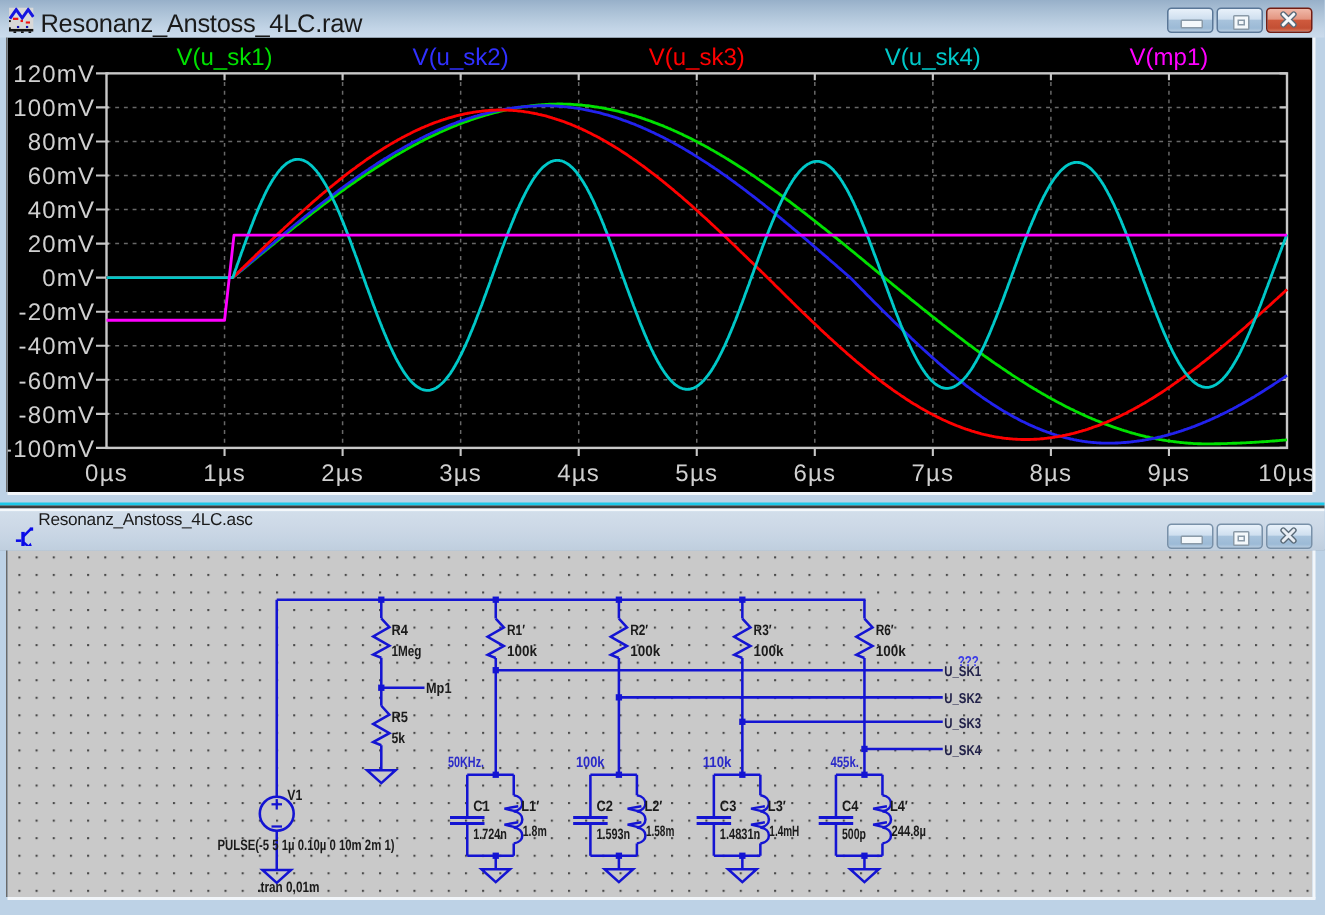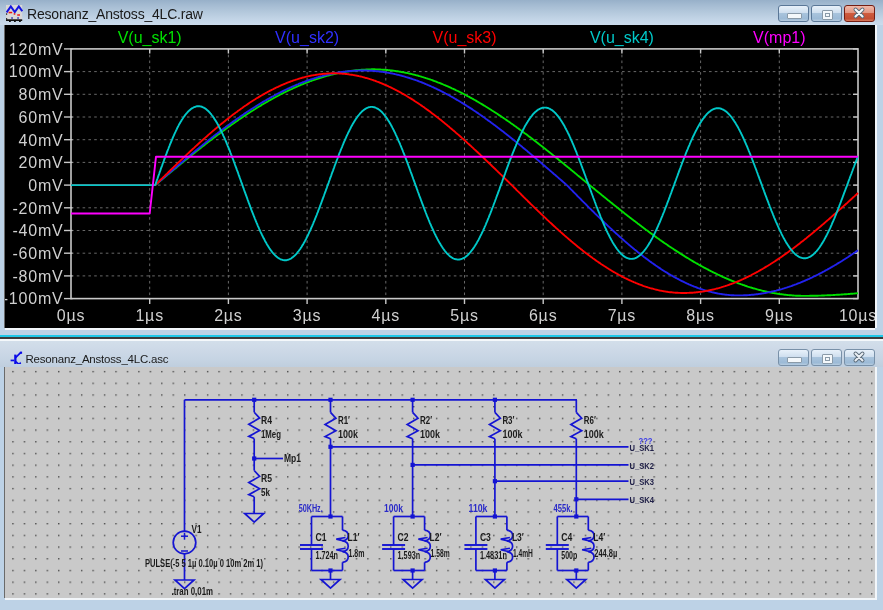--- a/index.html
+++ b/index.html
@@ -14,21 +14,21 @@
     <rect x="5.2" y="12.1" width="1.7" height="1.4" fill="#1111aa" opacity="0"></rect>
     <rect x="5.3" y="12.3" width="1.5" height="1.4" fill="#1111aa"></rect>
     <rect x="11.3" y="12.3" width="1.5" height="1.4" fill="#1111aa"></rect>
     <rect x="0" y="14.3" width="16.2" height="1.7" fill="#111"></rect>
     <rect x="3" y="15.9" width="1.8" height="1.1" fill="#111"></rect>
     <rect x="8" y="15.9" width="1.8" height="1.1" fill="#111"></rect>
     <rect x="13" y="15.9" width="1.8" height="1.1" fill="#111"></rect>
     <rect x="0" y="8.4" width="1.2" height="1.3" fill="#111"></rect>
     <rect x="0" y="13.2" width="1.2" height="1.3" fill="#111"></rect>
   </svg>
-<div style="position:absolute;left:27px;top:6px;font-size:14px;letter-spacing:-0.2px;color:#1a1a1a">Resonanz_Anstoss_4LC.raw</div>
+<div style="position:absolute;left:27px;top:6px;font-size:17px;letter-spacing:-0.2px;color:#1a1a1a">Resonanz_Anstoss_4LC.raw</div>
 <div style="position:absolute;left:778px;top:5px;width:31px;height:17px;border:1px solid #5a7797;border-radius:3px;background:linear-gradient(#e8f1fa 0%,#cfdfef 45%,#a8c3dc 50%,#9cbad6 85%,#b6cce0 100%);box-sizing:border-box">
     <div style="position:absolute;left:8px;top:7px;width:13px;height:4px;background:#f4f8fb;border:1px solid #8a9aa8;border-radius:1px"></div>
   </div>
 <div style="position:absolute;left:811px;top:5px;width:31px;height:17px;border:1px solid #5a7797;border-radius:3px;background:linear-gradient(#e8f1fa 0%,#cfdfef 45%,#a8c3dc 50%,#9cbad6 85%,#b6cce0 100%);box-sizing:border-box">
     <div style="position:absolute;left:10px;top:4px;width:9px;height:8px;background:#f4f8fb;border:1px solid #8a9aa8;border-radius:1px">
       <div style="position:absolute;left:2px;top:2px;width:3px;height:2px;border:1px solid #8a9aa8;background:#f4f8fb"></div>
     </div>
   </div>
 <div style="position:absolute;left:844px;top:5px;width:31px;height:17px;border:1px solid #731d12;border-radius:3px;background:linear-gradient(#f0b9a9 0%,#e39581 45%,#cf5a3d 50%,#c34f34 85%,#d97a5e 100%);box-sizing:border-box">
     <svg width="29" height="15" style="position:absolute;left:0;top:0">
@@ -145,21 +145,21 @@
 <div style="position:absolute;left:0;top:341px;width:883px;height:27px">
     <svg width="17" height="19" style="position:absolute;left:7px;top:4px">
       <rect x="7.2" y="9.6" width="2.3" height="10" fill="#0a0ae8"></rect>
       <rect x="3.6" y="14.6" width="3.6" height="1.7" fill="#0a0ae8"></rect>
       <path d="M8.6,12.6 L13.6,7.6" stroke="#0a0ae8" stroke-width="1.7"></path>
       <rect x="12.9" y="6.6" width="2.2" height="2.2" fill="#0a0ae8"></rect>
       <path d="M8.8,16.6 L12,19.4" stroke="#0a0ae8" stroke-width="1.6"></path>
       <path d="M10.8,19.6 L14.4,19.6 L13.4,16.8 Z" fill="#0a0ae8"></path>
     </svg>
   </div>
-<div style="position:absolute;left:25.5px;top:353px;font-size:11.5px;letter-spacing:-0.2px;color:#1a1a1a">Resonanz_Anstoss_4LC.asc</div>
+<div style="position:absolute;left:25.5px;top:341px;font-size:11.5px;letter-spacing:-0.2px;color:#1a1a1a">Resonanz_Anstoss_4LC.asc</div>
 <div style="position:absolute;left:778px;top:349px;width:31px;height:17px;border:1px solid #7890a8;border-radius:3px;background:linear-gradient(#e8f1fa 0%,#cfdfef 45%,#a8c3dc 50%,#9cbad6 85%,#b6cce0 100%);box-sizing:border-box">
     <div style="position:absolute;left:8px;top:7px;width:13px;height:4px;background:#f4f8fb;border:1px solid #8a9aa8;border-radius:1px"></div>
   </div>
 <div style="position:absolute;left:811px;top:349px;width:31px;height:17px;border:1px solid #7890a8;border-radius:3px;background:linear-gradient(#e8f1fa 0%,#cfdfef 45%,#a8c3dc 50%,#9cbad6 85%,#b6cce0 100%);box-sizing:border-box">
     <div style="position:absolute;left:10px;top:4px;width:9px;height:8px;background:#f4f8fb;border:1px solid #8a9aa8;border-radius:1px">
       <div style="position:absolute;left:2px;top:2px;width:3px;height:2px;border:1px solid #8a9aa8;background:#f4f8fb"></div>
     </div>
   </div>
 <div style="position:absolute;left:844px;top:349px;width:31px;height:17px;border:1px solid #7890a8;border-radius:3px;background:linear-gradient(#e8f1fa 0%,#cfdfef 45%,#a8c3dc 50%,#9cbad6 85%,#b6cce0 100%);box-sizing:border-box">
     <svg width="29" height="15" style="position:absolute;left:0;top:0">

